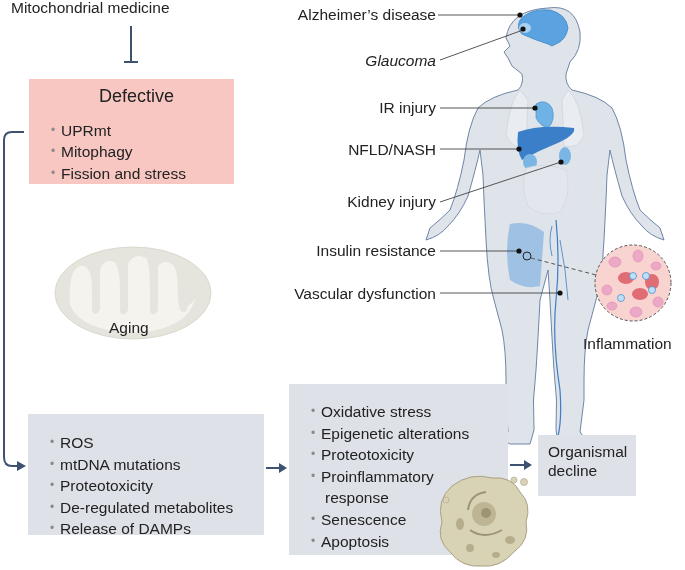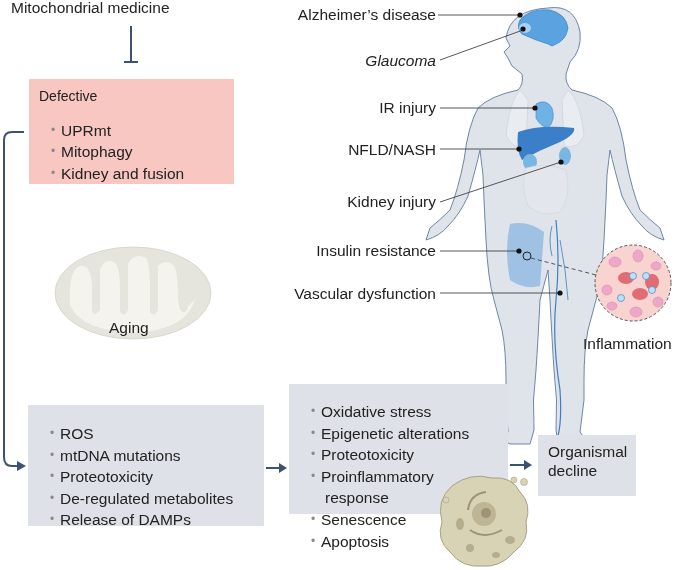--- a/index.html
+++ b/index.html
@@ -109,41 +109,41 @@
     <circle cx="633" cy="276" r="3.5" fill="#bfe0f7" stroke="#4a8fd0" stroke-width="0.8"></circle>
     <circle cx="646" cy="276" r="3.5" fill="#bfe0f7" stroke="#4a8fd0" stroke-width="0.8"></circle>
     <circle cx="652" cy="290" r="3.5" fill="#bfe0f7" stroke="#4a8fd0" stroke-width="0.8"></circle>
     <circle cx="621" cy="298" r="3.5" fill="#bfe0f7" stroke="#4a8fd0" stroke-width="0.8"></circle>
   </g>
 </svg>
 
 <div class="abs txt" style="left:11px; top:-2px;">Mitochondrial medicine</div>
 
 <div class="box box-pink" style="left:29px; top:79px; width:205px; height:105px; padding:7px 0 0 10px;">
-  <div style="font-size:14px; line-height:21.6px;">Defective</div>
+  <div style="font-size:18px; line-height:21.6px;text-align:center;">Defective</div>
   <ul class="list">
     <li><span class="bullet">•</span><span>UPRmt</span></li>
     <li><span class="bullet">•</span><span>Mitophagy</span></li>
-    <li><span class="bullet">•</span><span>Kidney and fusion</span></li>
+    <li><span class="bullet">•</span><span>Fission and stress</span></li>
   </ul>
 </div>
 
 <div class="abs txt" style="left:109px; top:284px;margin-top:34px;">Aging</div>
 
-<div class="box box-gray" style="left:28px; top:405px; width:236px; height:121px; padding:6px 0 0 10px;">
+<div class="box box-gray" style="left:28px; top:414px; width:236px; height:121px; padding:6px 0 0 10px;">
   <ul class="list">
     <li><span class="bullet">•</span><span>ROS</span></li>
     <li><span class="bullet">•</span><span>mtDNA mutations</span></li>
     <li><span class="bullet">•</span><span>Proteotoxicity</span></li>
     <li><span class="bullet">•</span><span>De-regulated metabolites</span></li>
     <li><span class="bullet">•</span><span>Release of DAMPs</span></li>
   </ul>
 </div>
 
-<div class="box box-gray" style="left:289px; top:384px; width:219px; height:130px; padding:5px 0 0 10px;">
+<div class="box box-gray" style="left:289px; top:384px; width:219px; height:171px; padding:5px 0 0 10px;">
   <ul class="list">
     <li><span class="bullet">•</span><span>Oxidative stress</span></li>
     <li><span class="bullet">•</span><span>Epigenetic alterations</span></li>
     <li><span class="bullet">•</span><span>Proteotoxicity</span></li>
     <li><span class="bullet">•</span><span>Proinflammatory</span></li>
     <li style="padding-left:14px;"><span>response</span></li>
     <li><span class="bullet">•</span><span>Senescence</span></li>
     <li><span class="bullet">•</span><span>Apoptosis</span></li>
   </ul>
 </div>

